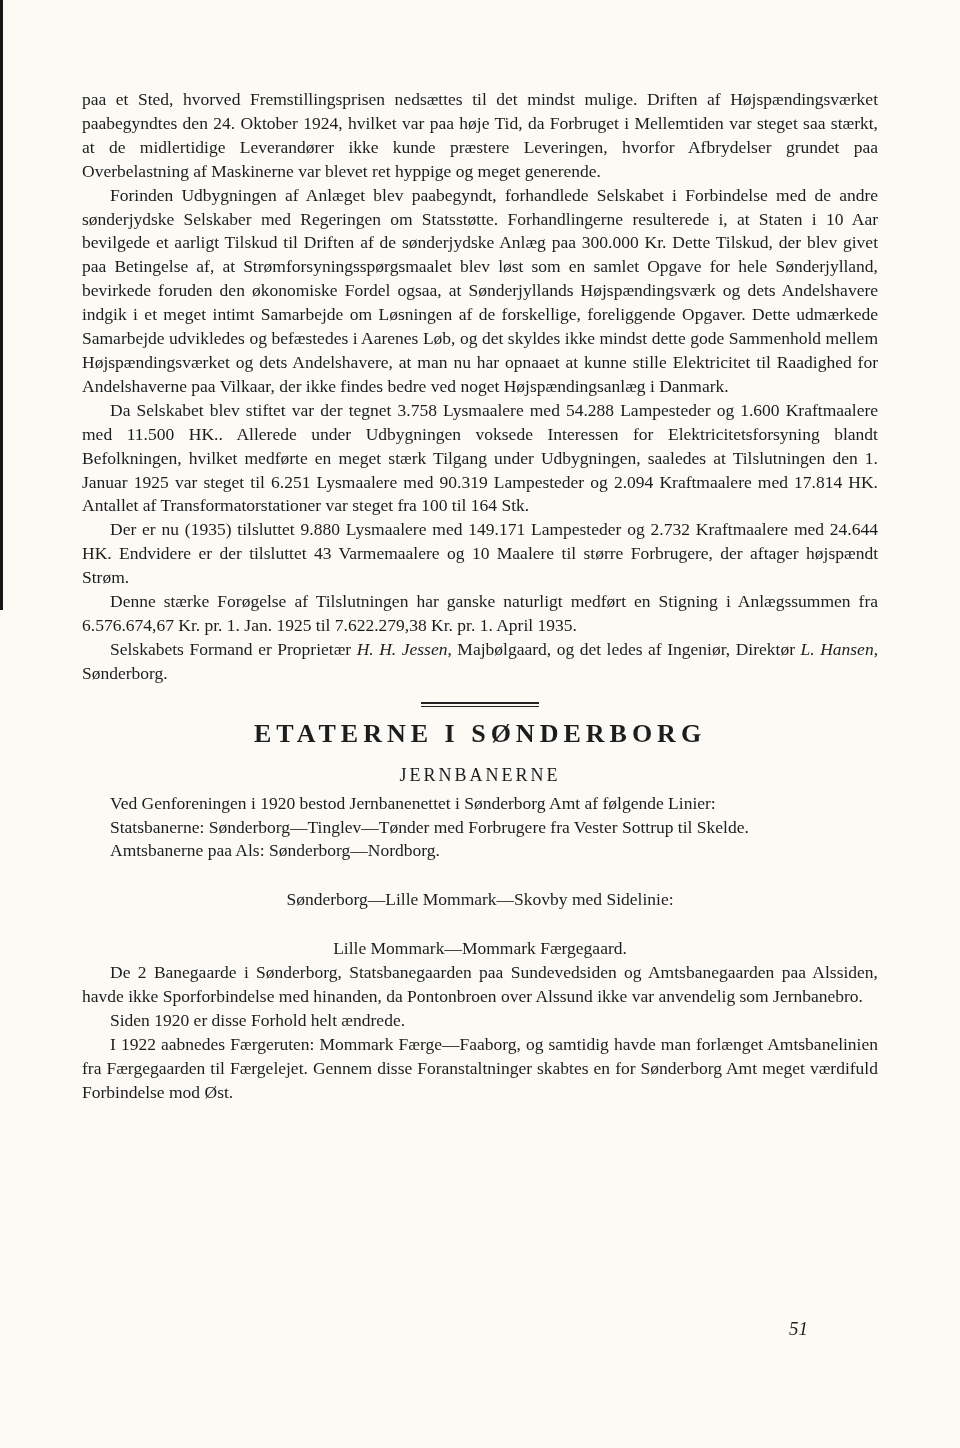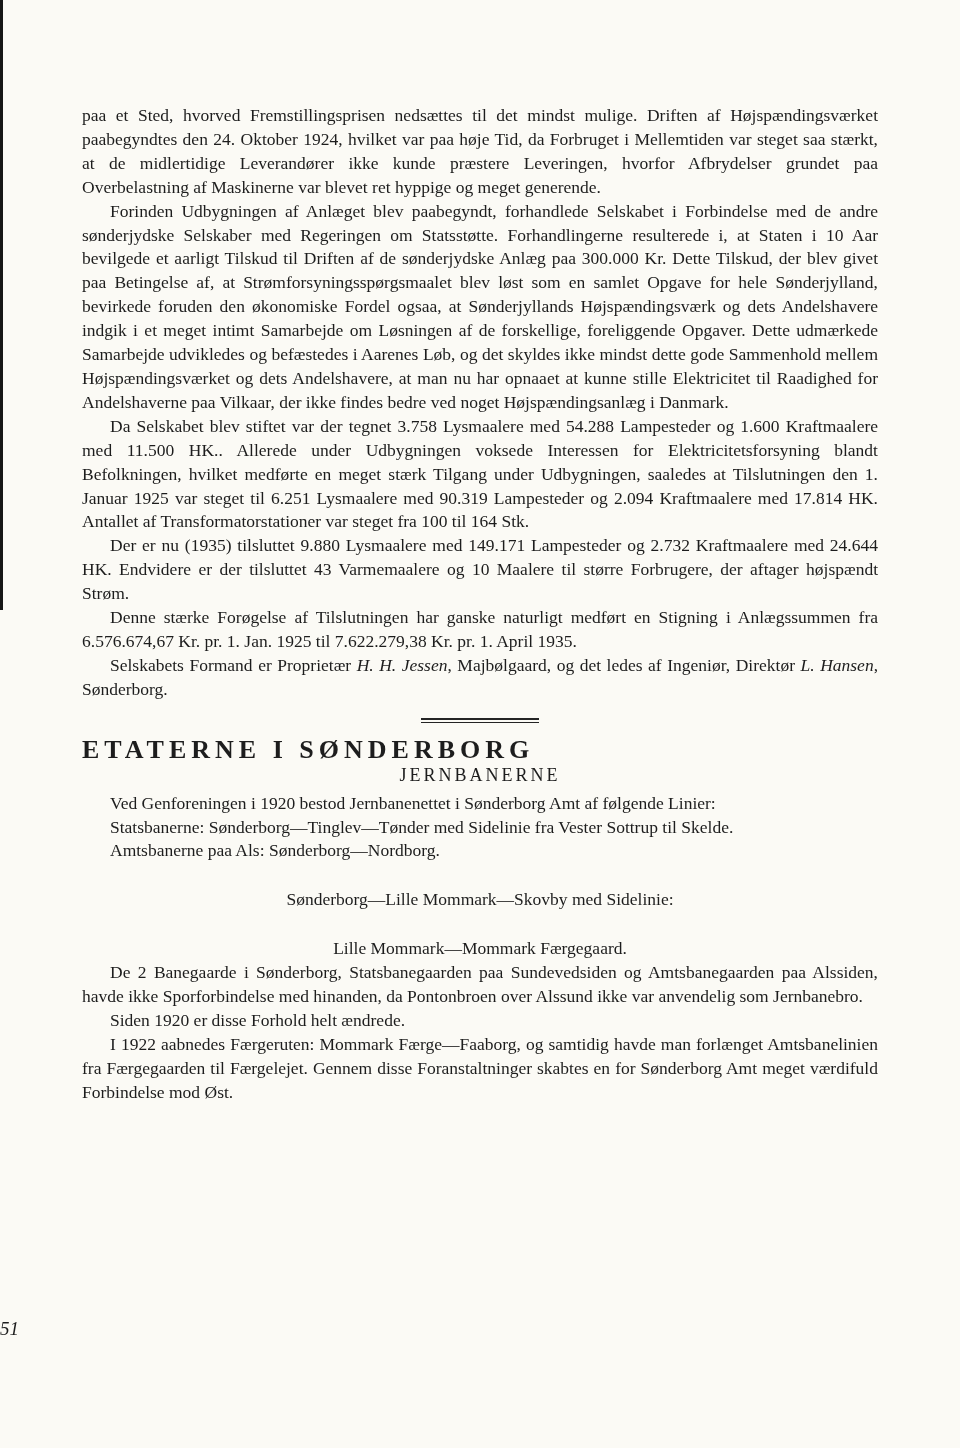--- a/index.html
+++ b/index.html
@@ -8,40 +8,40 @@
     width:960px; height:1448px; overflow:hidden;
     background:#fbfaf5;
     font-family:"Liberation Serif","DejaVu Serif",serif;
     color:#1d1d1d;
     position:relative;
   }
   .scan-edge {
     position:absolute; left:0; top:0; width:3px; height:610px;
     background:#161616;
   }
-  .page { position:absolute; left:82px; top:104px; width:796px; }
+  .page { position:absolute; left:82px; top:88px; width:796px; }
   p { font-size:17.5px; line-height:23.9px; }
   .j { text-align:justify; }
   .indent { text-indent:28px; }
   .center { text-align:center;margin-top:25px; }
   .rule {
     width:118px; height:5px; margin:16px auto 12px;
     border-top:2px solid #242424; border-bottom:1px solid #242424;
   }
   .title {
     font-size:26px; font-weight:bold; letter-spacing:5px;
-    text-align:left; margin:12px 0 0; white-space:nowrap;
+    text-align:center; margin:12px 0 16px; white-space:nowrap;
   }
   .subtitle {
     font-size:18px; font-weight:normal; letter-spacing:3px;
     text-align:center; margin:0 0 6px;
   }
   .page-number {
     position:absolute; top:1318px; left:0; width:808px;
-    text-align:left; font-style:italic; font-size:19px; color:#1d1d1d;
+    text-align:right; font-style:italic; font-size:19px; color:#1d1d1d;padding-left:48px;
   }
   i { }
 </style>
 </head>
 <body>
 
 <div class="scan-edge"></div>
 
 <main class="page">
 
@@ -54,21 +54,21 @@
     <p class="j indent"><span>Selskabets Formand er Proprietær </span><i>H. H. Jessen</i><span>, Majbølgaard, og det ledes af Ingeniør, Direktør </span><i>L. Hansen</i><span>, Sønderborg.</span></p>
   </section>
 
   <div class="rule"></div>
 
   <h1 class="title">ETATERNE I SØNDERBORG</h1>
   <h2 class="subtitle">JERNBANERNE</h2>
 
   <section>
     <p class="indent">Ved Genforeningen i 1920 bestod Jernbanenettet i Sønderborg Amt af følgende Linier:</p>
-    <p class="indent">Statsbanerne: Sønderborg—Tinglev—Tønder med Sidelinie fra Vester Sottrup til Skelde.</p>
+    <p class="indent">Statsbanerne: Sønderborg—Tinglev—Tønder med Forbrugere fra Vester Sottrup til Skelde.</p>
     <p class="indent">Amtsbanerne paa Als: Sønderborg—Nordborg.</p>
     <p class="center">Sønderborg—Lille Mommark—Skovby med Sidelinie:</p>
     <p class="center">Lille Mommark—Mommark Færgegaard.</p>
     <p class="j indent">De 2 Banegaarde i Sønderborg, Statsbanegaarden paa Sundevedsiden og Amtsbanegaarden paa Alssiden, havde ikke Sporforbindelse med hinanden, da Pontonbroen over Alssund ikke var anvendelig som Jernbanebro.</p>
     <p class="indent">Siden 1920 er disse Forhold helt ændrede.</p>
     <p class="j indent">I 1922 aabnedes Færgeruten: Mommark Færge—Faaborg, og samtidig havde man forlænget Amtsbanelinien fra Færgegaarden til Færgelejet. Gennem disse Foranstaltninger skabtes en for Sønderborg Amt meget værdifuld Forbindelse mod Øst.</p>
   </section>
 
 </main>
 

